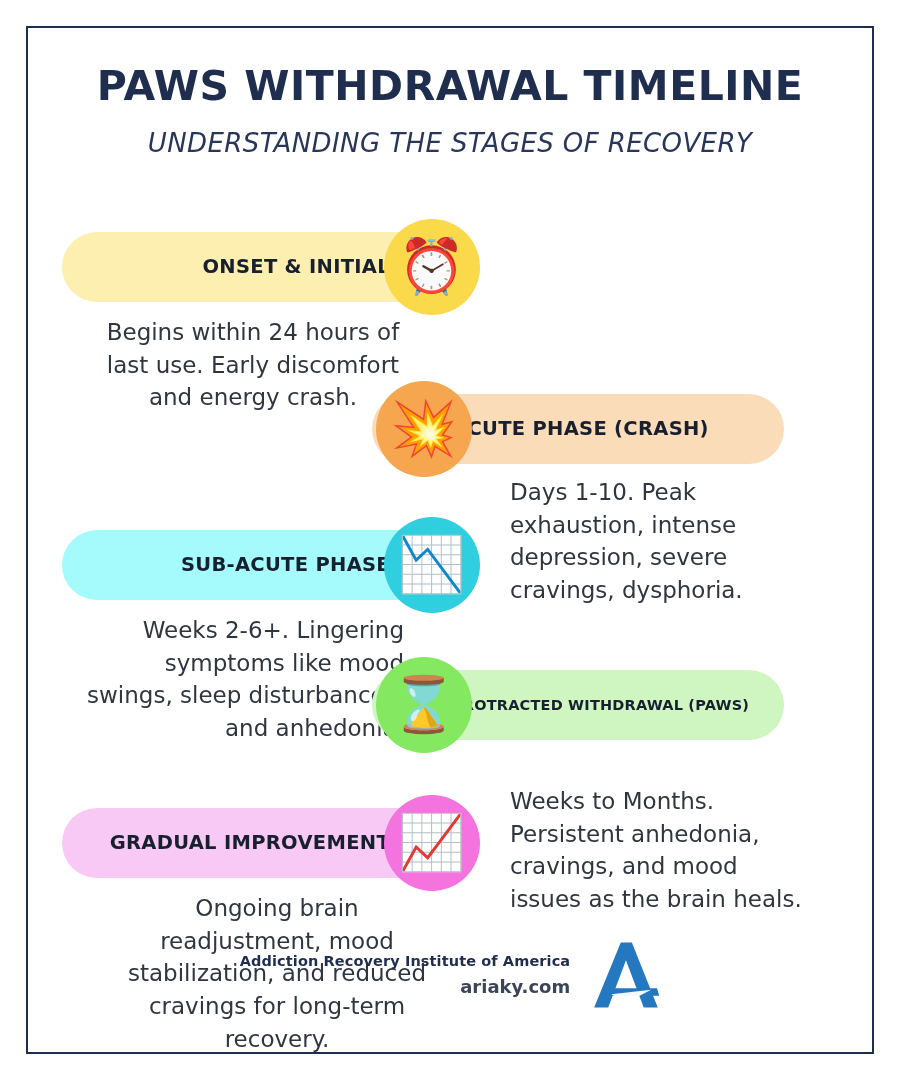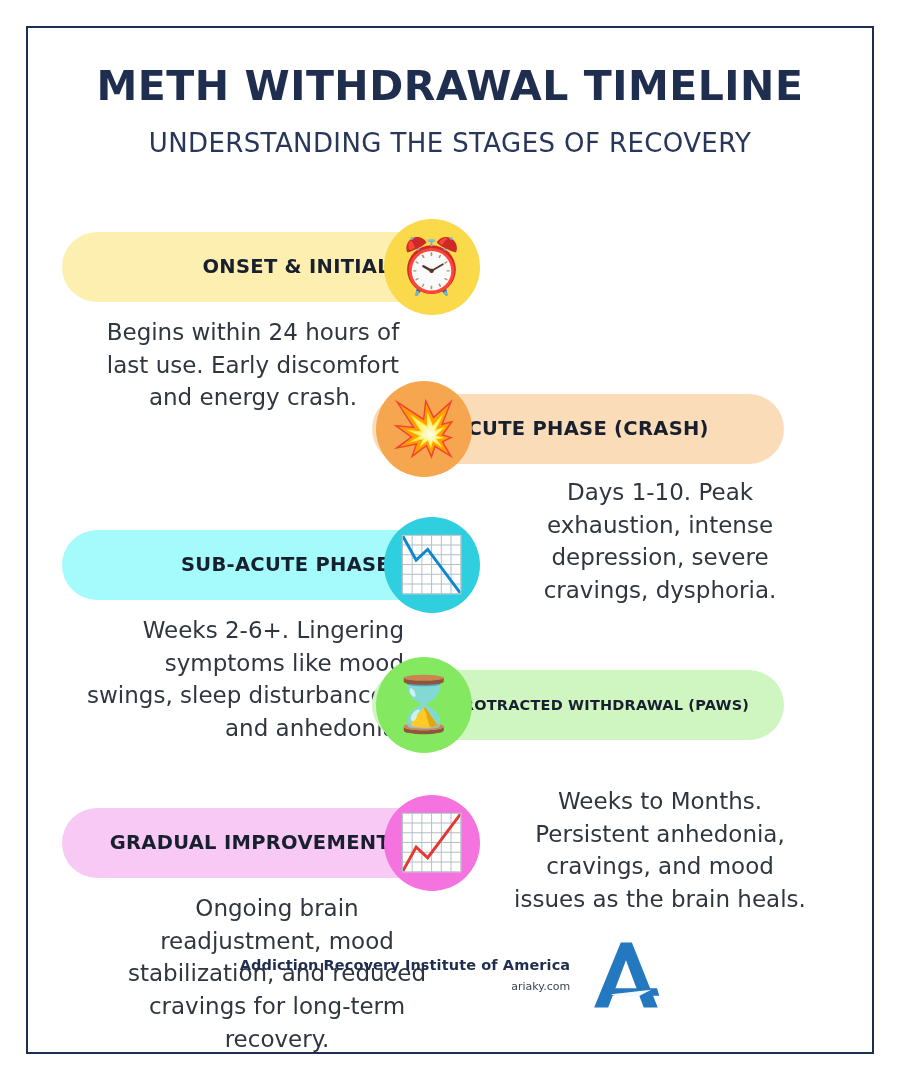--- a/index.html
+++ b/index.html
@@ -43,20 +43,21 @@
   }
 
   .subtitle {
     margin-top:20px;
     font-family:"DejaVu Sans", sans-serif;
     font-size:26px;
     font-weight:normal;
     letter-spacing:0.4px;
     color:#28365a;
     line-height:1.1;
+    font-style:italic;
   }
 
   
   .timeline {
     position:absolute;
     left:0; top:180px;
     width:100%;
   }
 
   .step { position:relative; height:0; }
@@ -97,21 +98,21 @@
 
   .desc {
     position:absolute;
     font-family:"DejaVu Sans", sans-serif;
     font-size:23px;
     color:#30363f;
     line-height:1.42;
     width:330px;
   }
   .desc.align-right { left:46px;  text-align:right; }
-  .desc.align-left  { left:482px; text-align:center;  width:300px; }
+  .desc.align-left  { left:482px; text-align:left;  width:300px; }
   .desc.align-ctr   { left:60px;  text-align:center; }
 
   
   .footer {
     position:absolute;
     left:0; bottom:40px;
     width:100%;
     display:flex;
     align-items:center;
     justify-content:center;
@@ -121,34 +122,35 @@
   .org {
     font-family:"DejaVu Sans", sans-serif;
     font-weight:bold;
     font-size:14.5px;
     color:#1f2d4e;
     letter-spacing:0.1px;
   }
   .site {
     margin-top:7px;
     font-family:"DejaVu Sans", sans-serif;
-    font-size:11px;
+    font-size:18px;
     color:#3a4559;
+    font-weight:bold;
   }
   .logo { width:74px; height:74px; }
 </style>
 </head>
 <body>
 
 <div class="page">
   <div class="frame">
     <div class="content">
 
       <div class="header">
-        <div class="title">METH WITHDRAWAL TIMELINE</div>
+        <div class="title">PAWS WITHDRAWAL TIMELINE</div>
         <div class="subtitle">UNDERSTANDING THE STAGES OF RECOVERY</div>
       </div>
 
       <div class="timeline">
 
         <div class="step">
           <div class="pill left" style="top:24px; background:#FCEFAF;">
             <span class="pill-label">ONSET &amp; INITIAL</span>
           </div>
           <div class="bubble on-right" style="top:11px; background:#FAD94B;">

